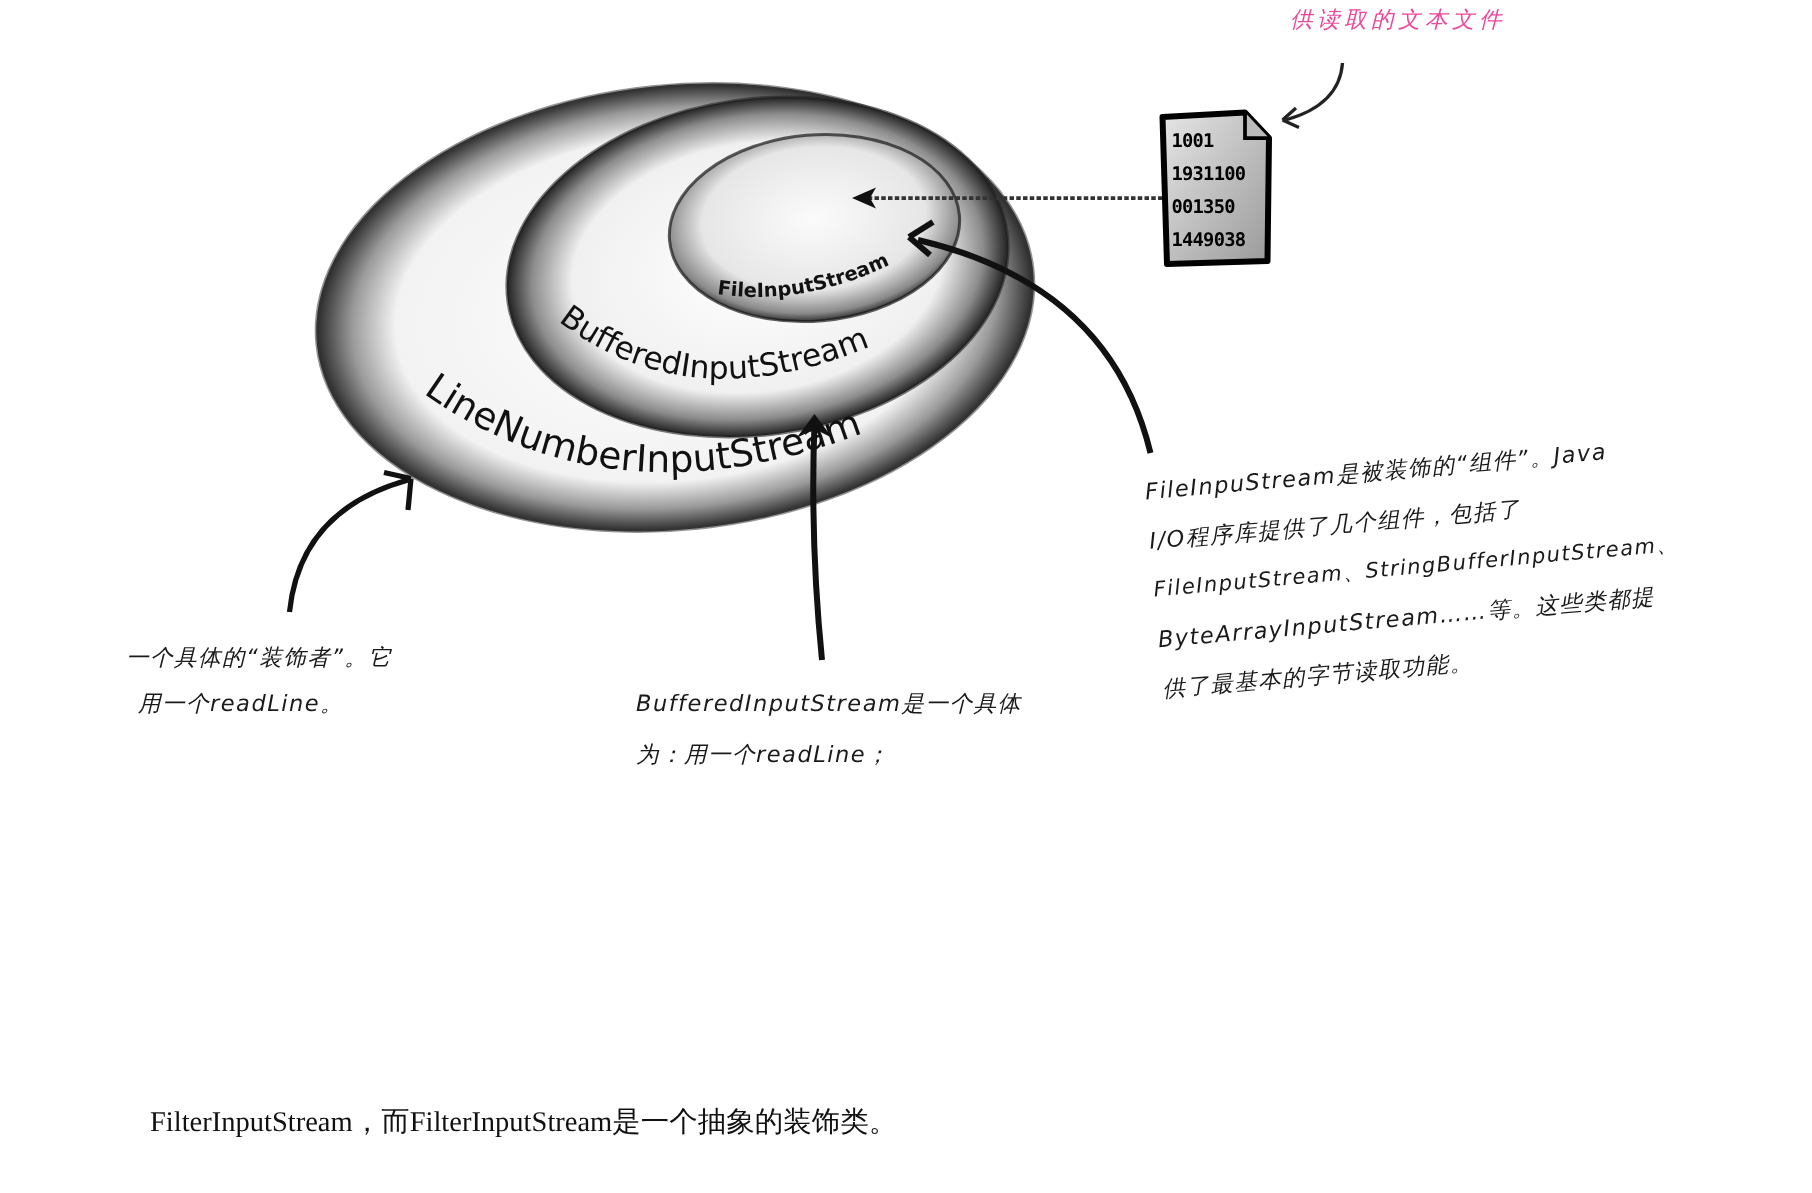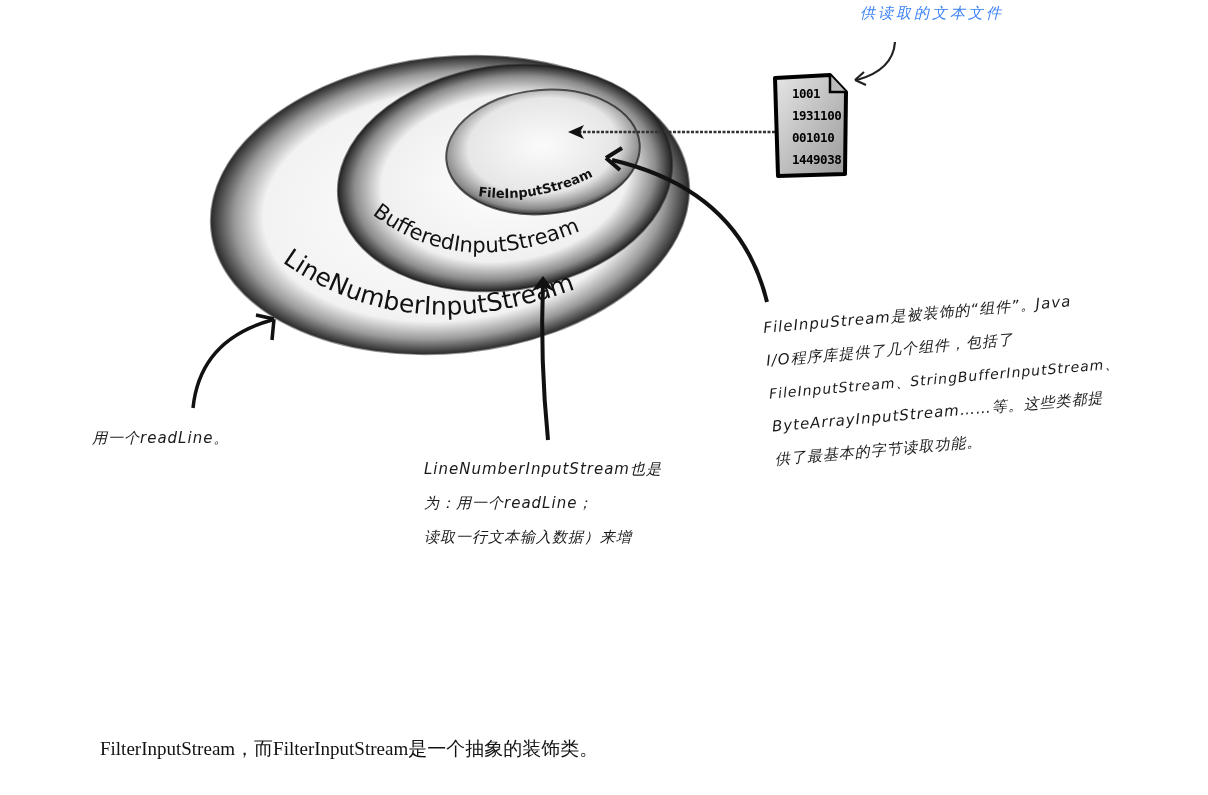--- a/index.html
+++ b/index.html
@@ -16,28 +16,28 @@
     font-style:italic;
   }
   .note .ln { display:block; white-space:nowrap; }
   .caption {
     position:absolute; left:100px; top:732px;
     font-family:"Liberation Serif", serif; font-size:19px; line-height:34px; color:#111;
   }
   .caption .ln { display:block; white-space:nowrap; }
   .file-label {
     position:absolute; left:860px; top:4px;
-    font-size:15px; letter-spacing:3px; color:#3b82f6; font-style:italic;
+    font-size:15px; letter-spacing:3px; color:#ec4899; font-style:italic;
   }
   .doc-text {
     position:absolute; left:781px; top:83px;
     font-family:"DejaVu Sans Mono", monospace; font-weight:bold;
     font-size:12.5px; line-height:22px; color:#000; letter-spacing:-0.5px;
   }
-  .doc-text .ln { display:block;margin-left:11px; }
+  .doc-text .ln { display:block; }
 </style>
 </head>
 <body>
 
 <svg class="layer" viewBox="0 0 1208 795" xmlns="http://www.w3.org/2000/svg">
   <defs>
     <radialGradient id="ringOuter" cx="50%" cy="50%" r="50%">
       <stop offset="0%" stop-color="#ffffff"></stop>
       <stop offset="78%" stop-color="#f2f2f2"></stop>
       <stop offset="90%" stop-color="#9a9a9a"></stop>
@@ -116,34 +116,34 @@
 
   <g>
     <path d="M 775 78 L 830 75 L 846 92 L 845 174 L 778 176 Z" fill="url(#docFill)" stroke="#000" stroke-width="4" stroke-linejoin="round"></path>
     <path d="M 830 75 L 830 92 L 846 92" fill="#bbb" stroke="#000" stroke-width="2.5"></path>
   </g>
 </svg>
 
 <div class="doc-text">
   <span class="ln">1001</span>
   <span class="ln">1931100</span>
-  <span class="ln">001010</span>
+  <span class="ln">001350</span>
   <span class="ln">1449038</span>
 </div>
 
 <div class="file-label">供读取的文本文件</div>
 
 <div class="note" style="left:92px; top:423px;">
+  <span class="ln" style="margin-left:-8px;">一个具体的“装饰者”。它</span>
   <span class="ln">用一个readLine。</span>
 </div>
 
 <div class="note" style="left:424px; top:452px; line-height:34px;">
-  <span class="ln">LineNumberInputStream也是</span>
+  <span class="ln">BufferedInputStream是一个具体</span>
   <span class="ln">为：用一个readLine；</span>
-  <span class="ln">读取一行文本输入数据）来增</span>
 </div>
 
 <div class="note" style="left:762px; top:312px; line-height:33px; transform:rotate(-5deg); transform-origin:left top;">
   <span class="ln">FileInpuStream是被装饰的“组件”。Java</span>
   <span class="ln">I/O程序库提供了几个组件，包括了</span>
   <span class="ln" style="font-size:14px;">FileInputStream、StringBufferInputStream、</span>
   <span class="ln">ByteArrayInputStream……等。这些类都提</span>
   <span class="ln">供了最基本的字节读取功能。</span>
 </div>
 

